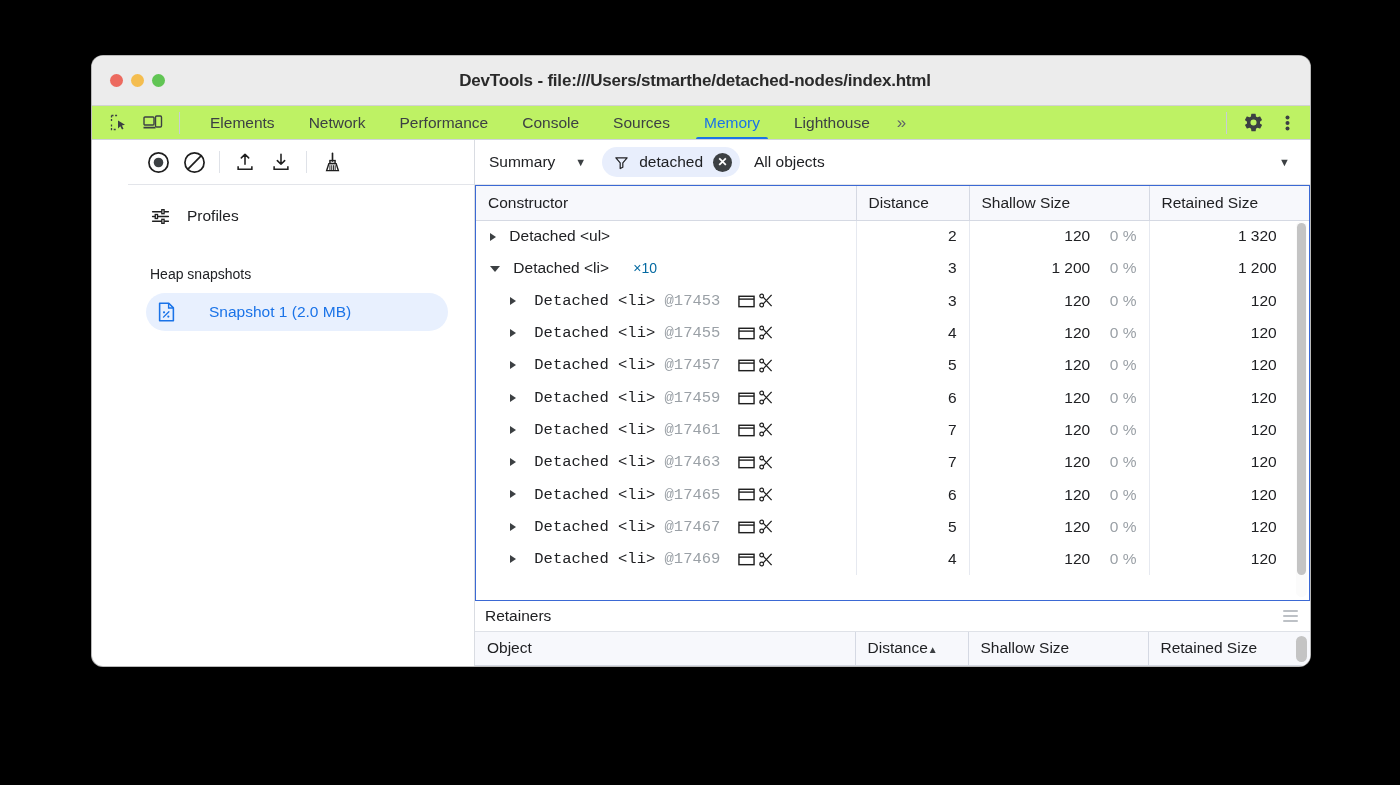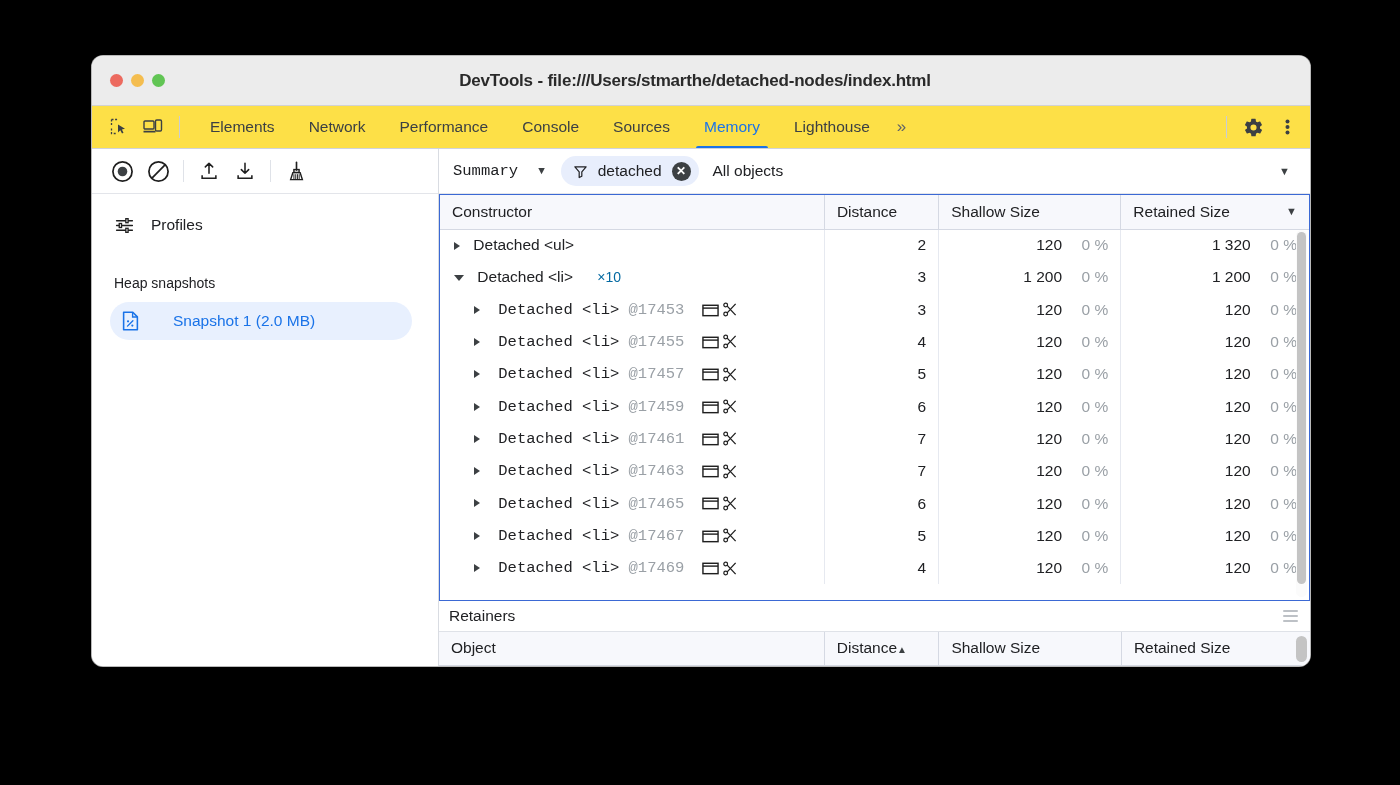--- a/index.html
+++ b/index.html
@@ -54,22 +54,22 @@
     text-align: center;
     font-size: 17px;
     font-weight: bold;
     color: #2a2a2a;
     letter-spacing: -0.2px;
     pointer-events: none;
   }
 
   
   .tabbar {
-    height: 43px;
-    background: #fde047;
+    height: 34px;
+    background: #bef264;
     border-bottom: 1px solid #cfd3dc;
     display: flex;
     align-items: center;
     flex: 0 0 auto;
     padding: 0 6px 0 10px;
   }
   .tb-icon {
     width: 34px; height: 30px;
     display: flex; align-items: center; justify-content: center;
     color: #3c4043;
@@ -126,20 +126,21 @@
   }
 
   
   .leftcol {
     width: 347px;
     flex: 0 0 347px;
     display: flex;
     flex-direction: column;
     background: #ffffff;
     border-right: 1px solid #d9dce2;
+    margin-left: 36px;
   }
   .mem-toolbar {
     height: 45px;
     display: flex;
     align-items: center;
     padding: 0 12px;
     border-bottom: 1px solid #e3e5ea;
     flex: 0 0 auto;
   }
   .mt-btn {
@@ -210,21 +211,20 @@
   }
   .select-box {
     display: flex;
     align-items: center;
     gap: 20px;
     padding: 0 8px 0 10px;
     font-size: 15.5px;
     color: #202124;
     cursor: pointer;
     height: 30px;
-    font-family: Liberation Mono, monospace;
   }
   .caret { font-size: 11px; color: #3c4043; }
   .chip {
     display: flex;
     align-items: center;
     gap: 10px;
     background: #e8eefc;
     border-radius: 15px;
     height: 30px;
     padding: 0 8px 0 12px;

